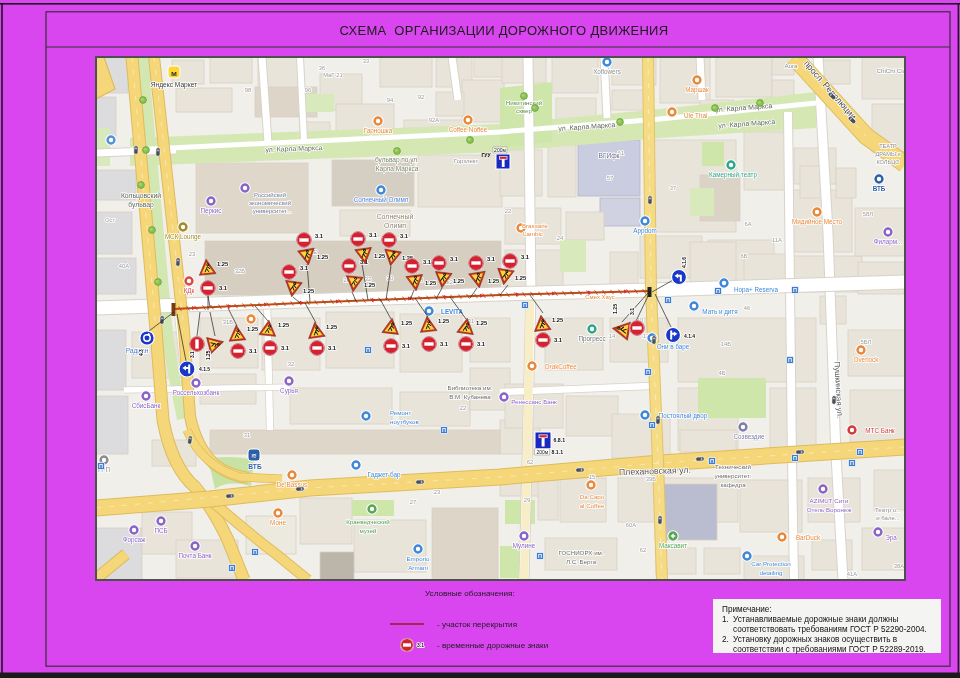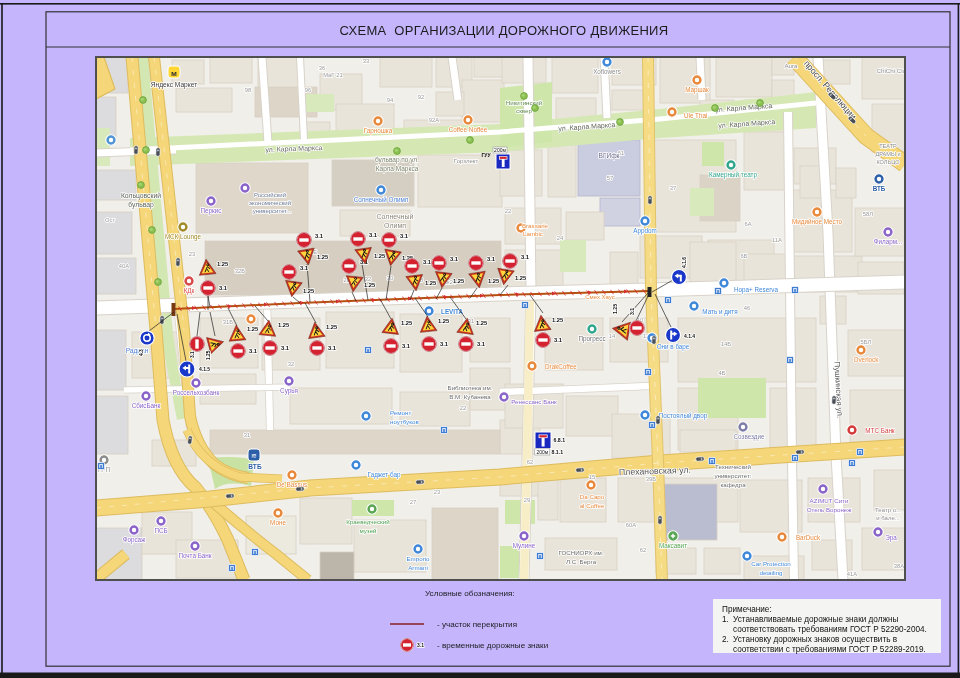--- a/index.html
+++ b/index.html
@@ -1,14 +1,14 @@
 <!DOCTYPE html>
 <html><head><meta charset="utf-8"><style>
 html,body{margin:0;padding:0;background:#ffffff;}
-.page{position:relative;width:960px;height:678px;background:#c4b5fd;overflow:hidden;font-family:"Liberation Sans", sans-serif;}
+.page{position:relative;width:960px;height:678px;background:#d946ef;overflow:hidden;font-family:"Liberation Sans", sans-serif;}
 </style></head><body>
 <div class="page">
 <svg width="960" height="678" viewBox="0 0 960 678" xmlns="http://www.w3.org/2000/svg">
 
 <rect x="0" y="3" width="960" height="1.6" fill="#1a1a1a"></rect>
 
 <rect x="1.2" y="3" width="1.6" height="675" fill="#1a1a1a"></rect>
 
 <rect x="957.6" y="3" width="1.6" height="675" fill="#1a1a1a"></rect>
 

